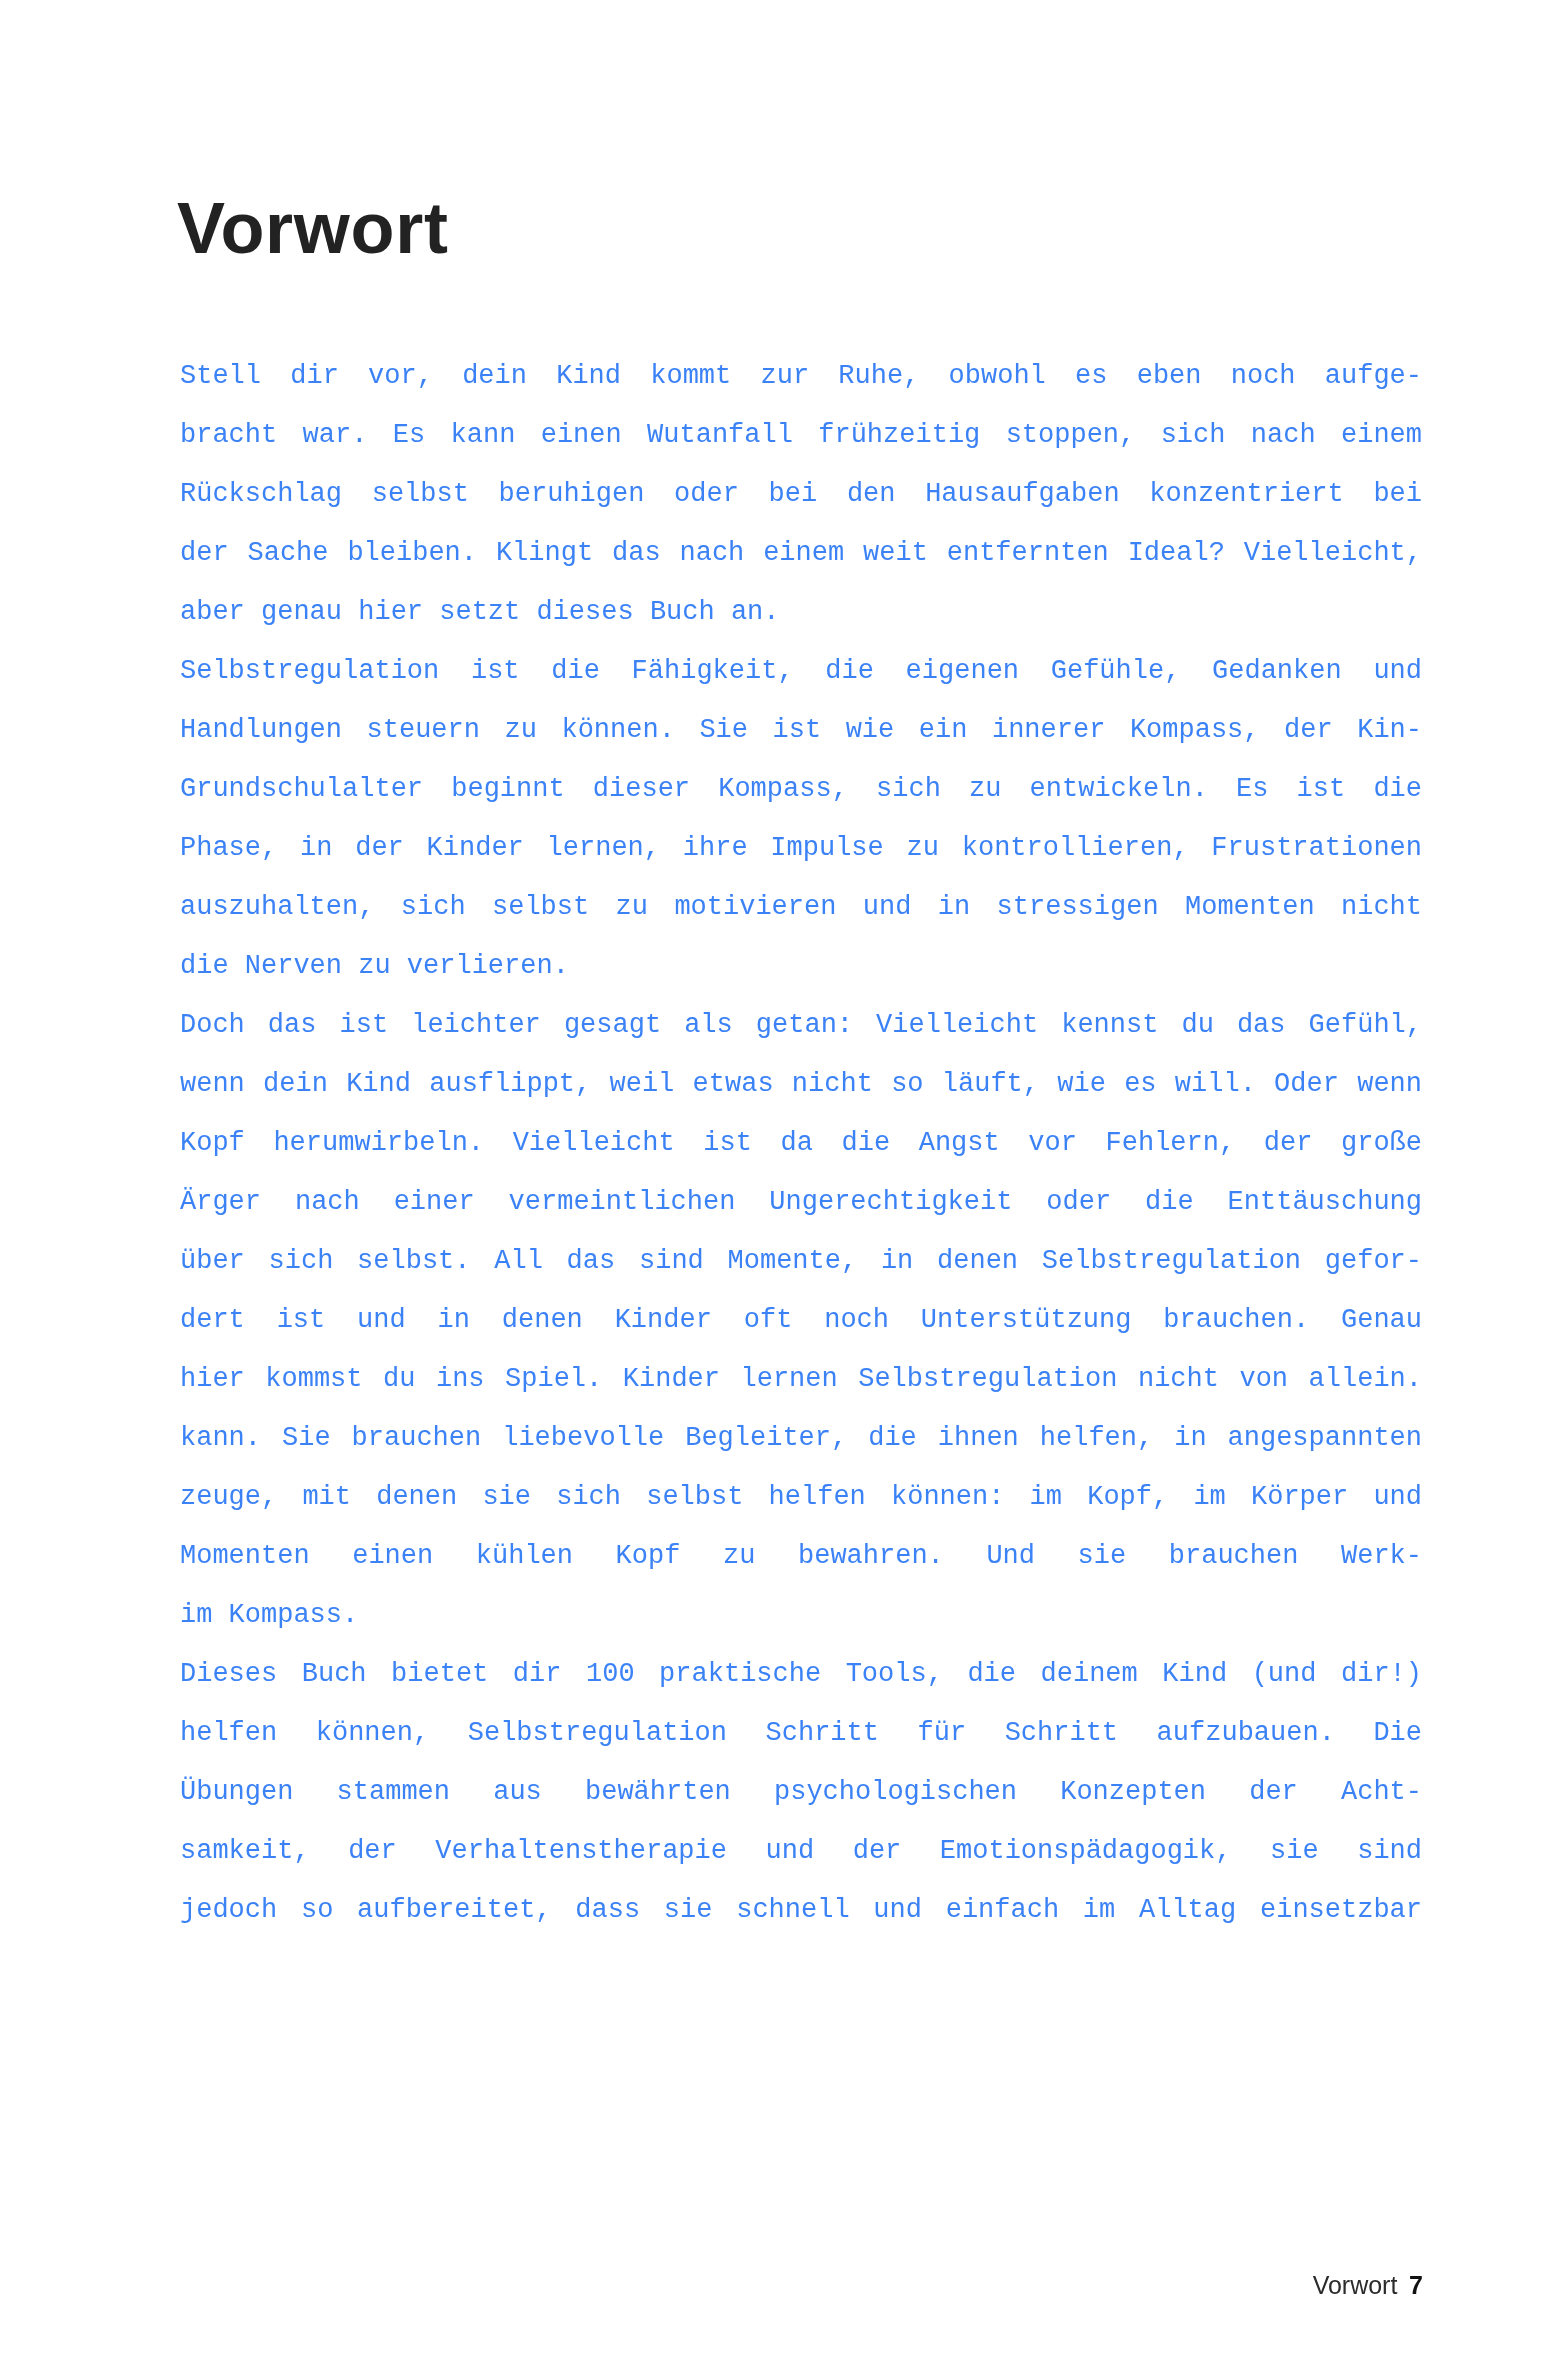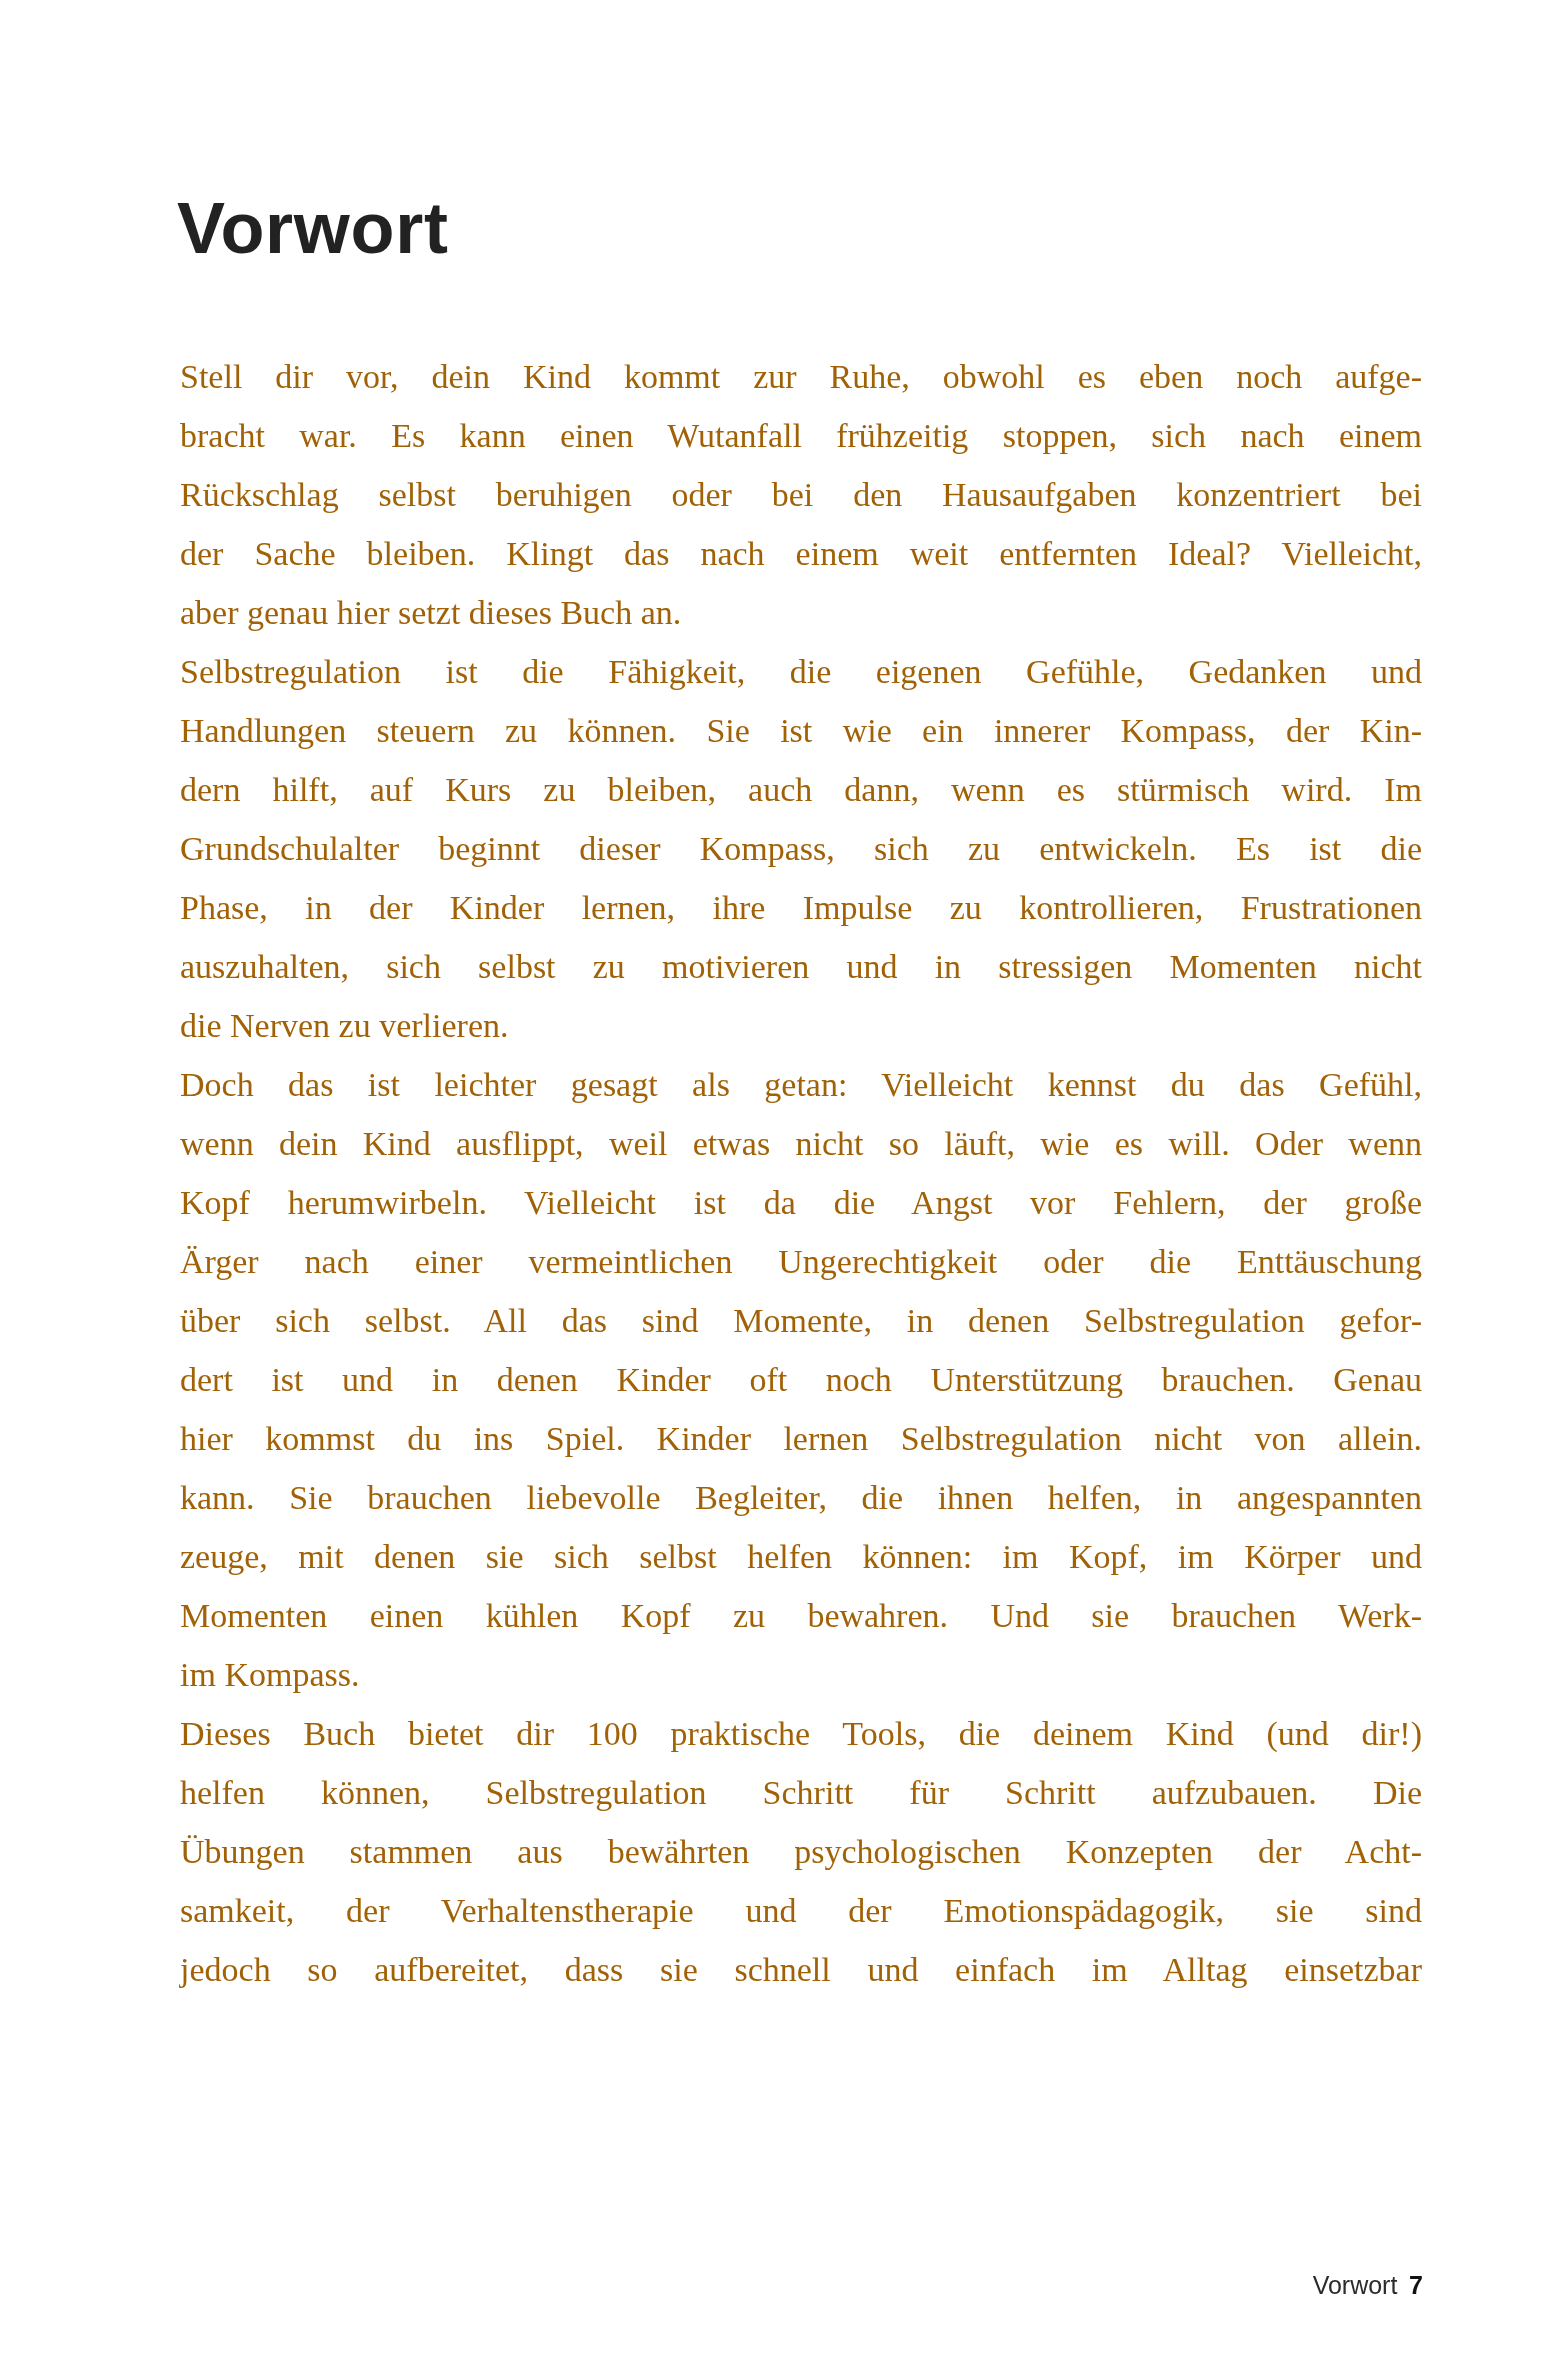--- a/index.html
+++ b/index.html
@@ -25,24 +25,24 @@
     font-size: 72px;
     line-height: 77px;
     letter-spacing: 0.7px;
     color: #222222;
   }
   .text-block {
     position: absolute;
     left: 180px;
     top: 347px;
     width: 1242px;
-    font-family: Liberation Serif, serif;
-    font-size: 34px;
+    font-family: Liberation Mono, monospace;
+    font-size: 27px;
     line-height: 59px;
-    color: #a16207;
+    color: #3b82f6;
   }
   .paragraph {
     margin: 0;
   }
   .line {
     text-align: justify;
     text-align-last: justify;
   }
   .line-end {
     text-align: justify;
@@ -74,21 +74,20 @@
       <div class="paragraph">
         <div class="line">Stell dir vor, dein Kind kommt zur Ruhe, obwohl es eben noch aufge-</div>
         <div class="line">bracht war. Es kann einen Wutanfall frühzeitig stoppen, sich nach einem</div>
         <div class="line">Rückschlag selbst beruhigen oder bei den Hausaufgaben konzentriert bei</div>
         <div class="line">der Sache bleiben. Klingt das nach einem weit entfernten Ideal? Vielleicht,</div>
         <div class="line line-end">aber genau hier setzt dieses Buch an.</div>
       </div>
       <div class="paragraph">
         <div class="line">Selbstregulation ist die Fähigkeit, die eigenen Gefühle, Gedanken und</div>
         <div class="line">Handlungen steuern zu können. Sie ist wie ein innerer Kompass, der Kin-</div>
-        <div class="line">dern hilft, auf Kurs zu bleiben, auch dann, wenn es stürmisch wird. Im</div>
         <div class="line">Grundschulalter beginnt dieser Kompass, sich zu entwickeln. Es ist die</div>
         <div class="line">Phase, in der Kinder lernen, ihre Impulse zu kontrollieren, Frustrationen</div>
         <div class="line">auszuhalten, sich selbst zu motivieren und in stressigen Momenten nicht</div>
         <div class="line line-end">die Nerven zu verlieren.</div>
       </div>
       <div class="paragraph">
         <div class="line">Doch das ist leichter gesagt als getan: Vielleicht kennst du das Gefühl,</div>
         <div class="line">wenn dein Kind ausflippt, weil etwas nicht so läuft, wie es will. Oder wenn</div>
         <div class="line">Kopf herumwirbeln. Vielleicht ist da die Angst vor Fehlern, der große</div>
         <div class="line">Ärger nach einer vermeintlichen Ungerechtigkeit oder die Enttäuschung</div>

